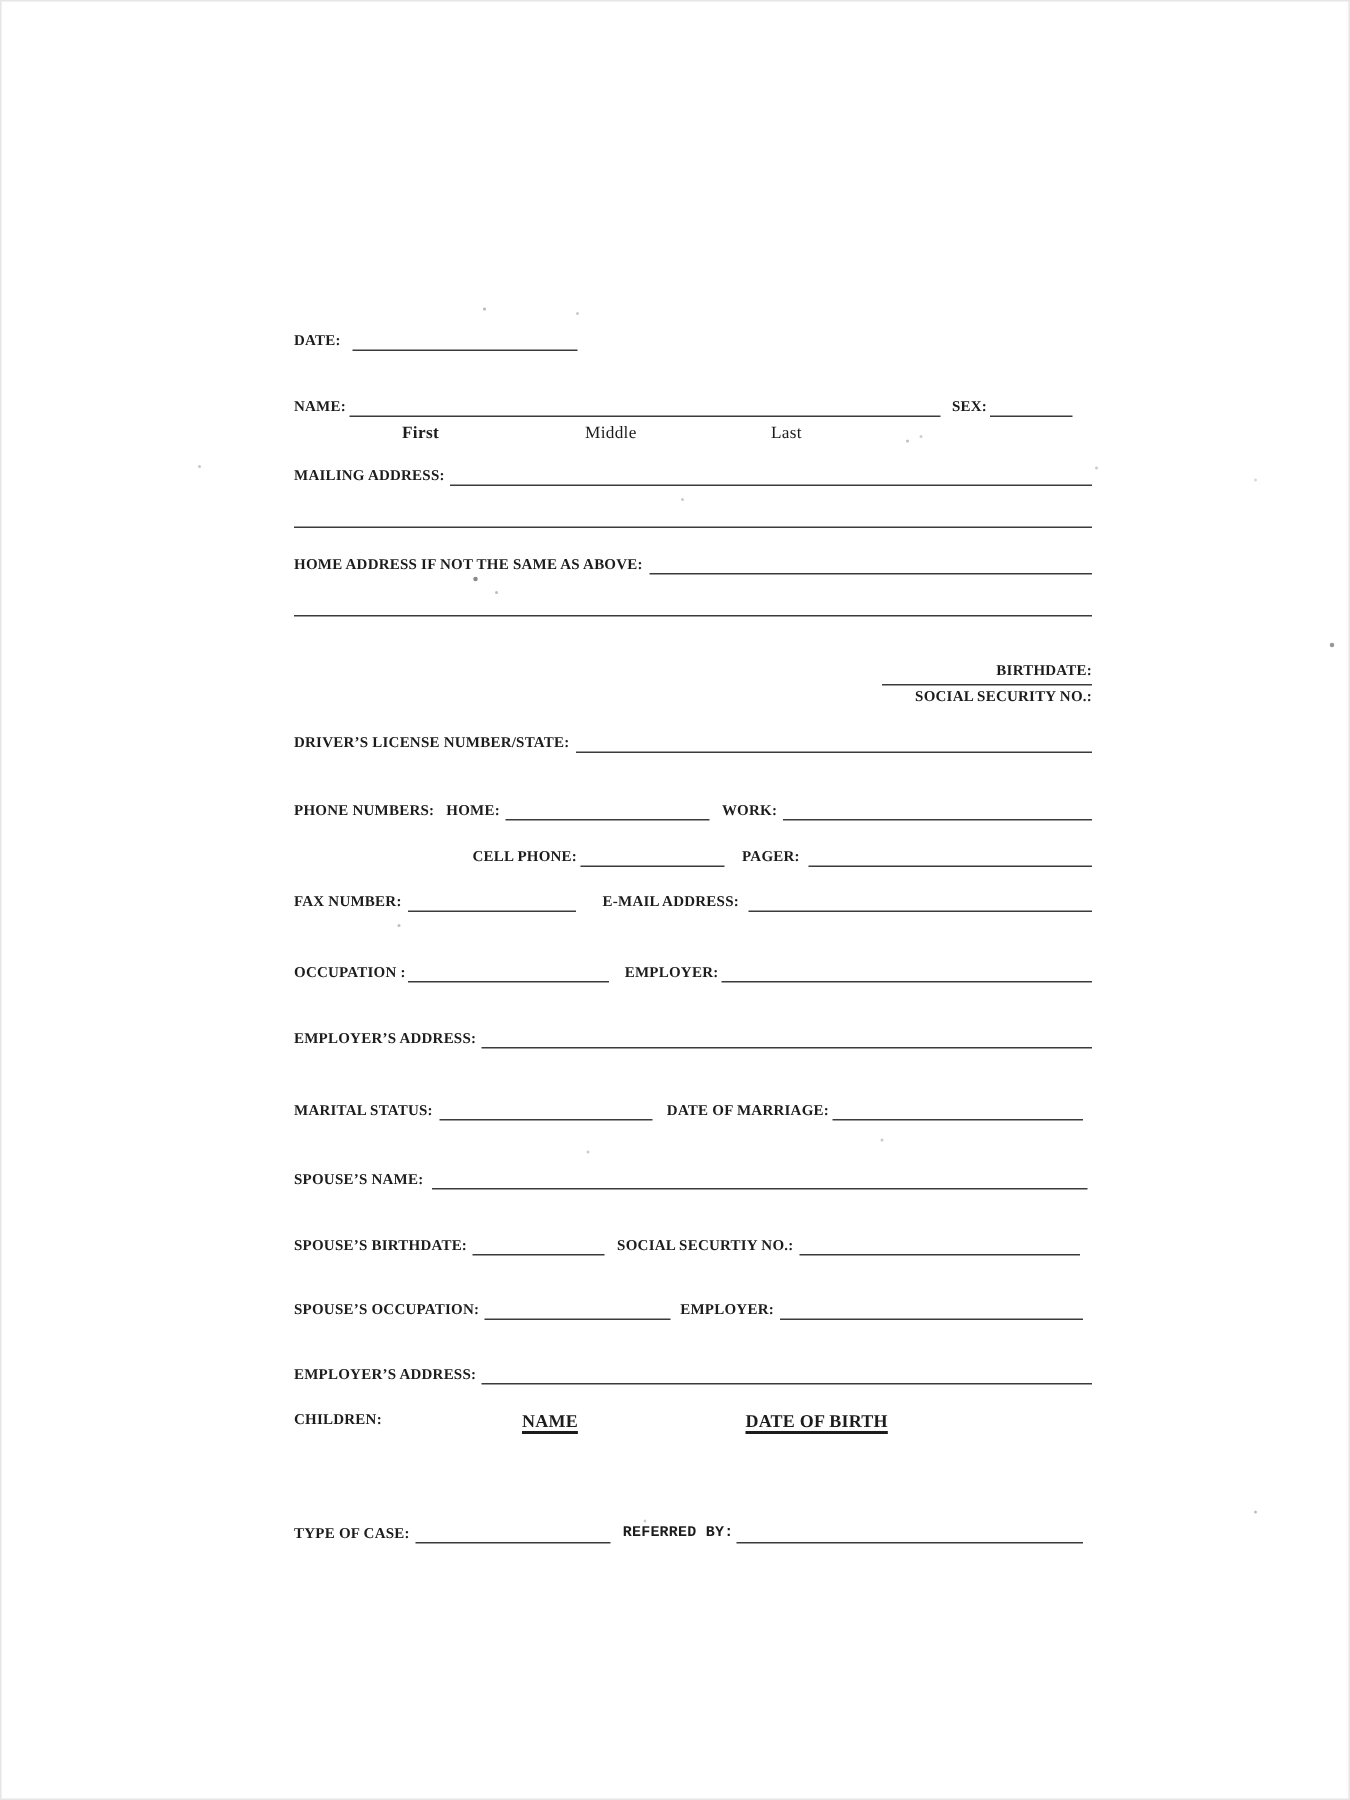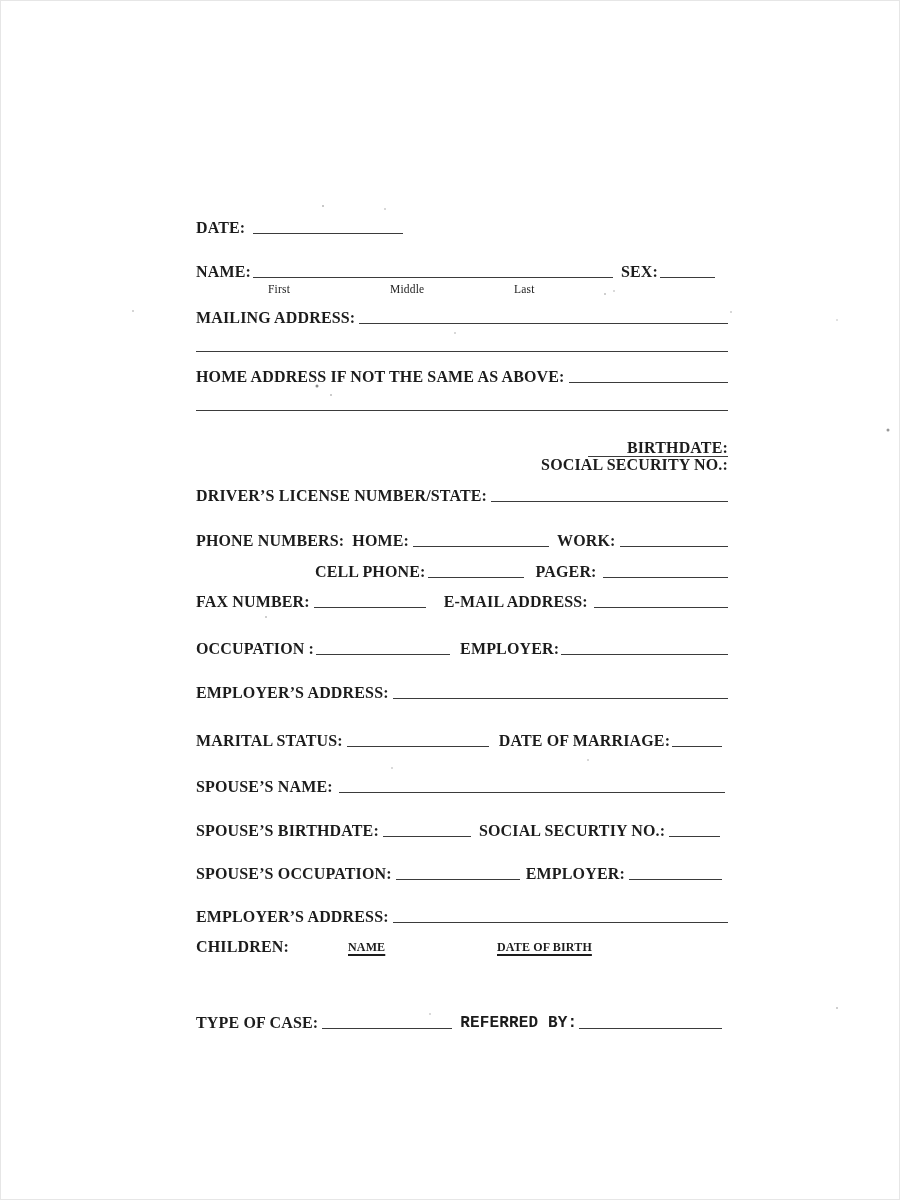--- a/index.html
+++ b/index.html
@@ -7,21 +7,21 @@
     position:relative;width:900px;height:1200px;background:#ffffff;
     font-family:"Liberation Serif", serif;color:#1c1c1c;overflow:hidden;
     box-shadow:inset 0 0 0 1px #e6e6e6;
   }
   .title-wrap{position:absolute;top:174px;left:196px;width:556px;text-align:center;}
   .title{
     font-size:14px;font-weight:bold;letter-spacing:.2px;
     text-decoration:underline;text-decoration-thickness:1.5px;text-underline-offset:3px;
   }
   .row{position:absolute;display:flex;align-items:flex-end;height:18px;}
-  .lbl{font-weight:bold;font-size:16px;line-height:14px;white-space:pre;letter-spacing:.15px;flex:0 0 auto;}
+  .lbl{font-weight:bold;font-size:10px;line-height:14px;white-space:pre;letter-spacing:.15px;flex:0 0 auto;}
   .line{height:1px;border-bottom:1.8px solid #3b3b3b;margin-bottom:1px;flex:0 0 auto;}
   .line.grow{flex:1 1 auto;}
   .hr{position:absolute;left:196px;width:532px;height:0;border-top:1.8px solid #3b3b3b;}
   .sublabel{position:absolute;font-size:11.5px;line-height:12px;font-weight:normal;letter-spacing:.2px;}
   .colhead{
     position:absolute;font-size:12px;line-height:14px;font-weight:bold;letter-spacing:.15px;
     text-decoration:underline;text-decoration-thickness:1.5px;text-underline-offset:3px;
   }
   .noise{
     position:absolute;top:0;left:0;width:2px;height:2px;border-radius:50%;background:transparent;pointer-events:none;
@@ -59,21 +59,21 @@
     <span class="lbl">DATE:</span>
     <span class="line" style="width:150px;margin-left:8px;"></span>
   </div>
 
   <div class="row" style="top:261px;left:196px;width:519px;justify-content:flex-end;">
     <span class="lbl">NAME:</span>
     <span class="line grow" style="margin-left:2px;"></span>
     <span class="lbl" style="margin-left:8px;">SEX:</span>
     <span class="line" style="width:55px;margin-left:2px;"></span>
   </div>
-  <span class="sublabel" style="top:283px;left:268px;">First</span>
+  <span class="sublabel" style="top:283px;left:268px;font-weight:bold;">First</span>
   <span class="sublabel" style="top:283px;left:390px;">Middle</span>
   <span class="sublabel" style="top:283px;left:514px;">Last</span>
 
   <div class="row" style="top:307px;left:196px;width:532px;">
     <span class="lbl">MAILING ADDRESS:</span>
     <span class="line grow" style="margin-left:4px;"></span>
   </div>
   <div class="hr" style="top:351px;"></div>
 
   <div class="row" style="top:366px;left:196px;width:532px;">

